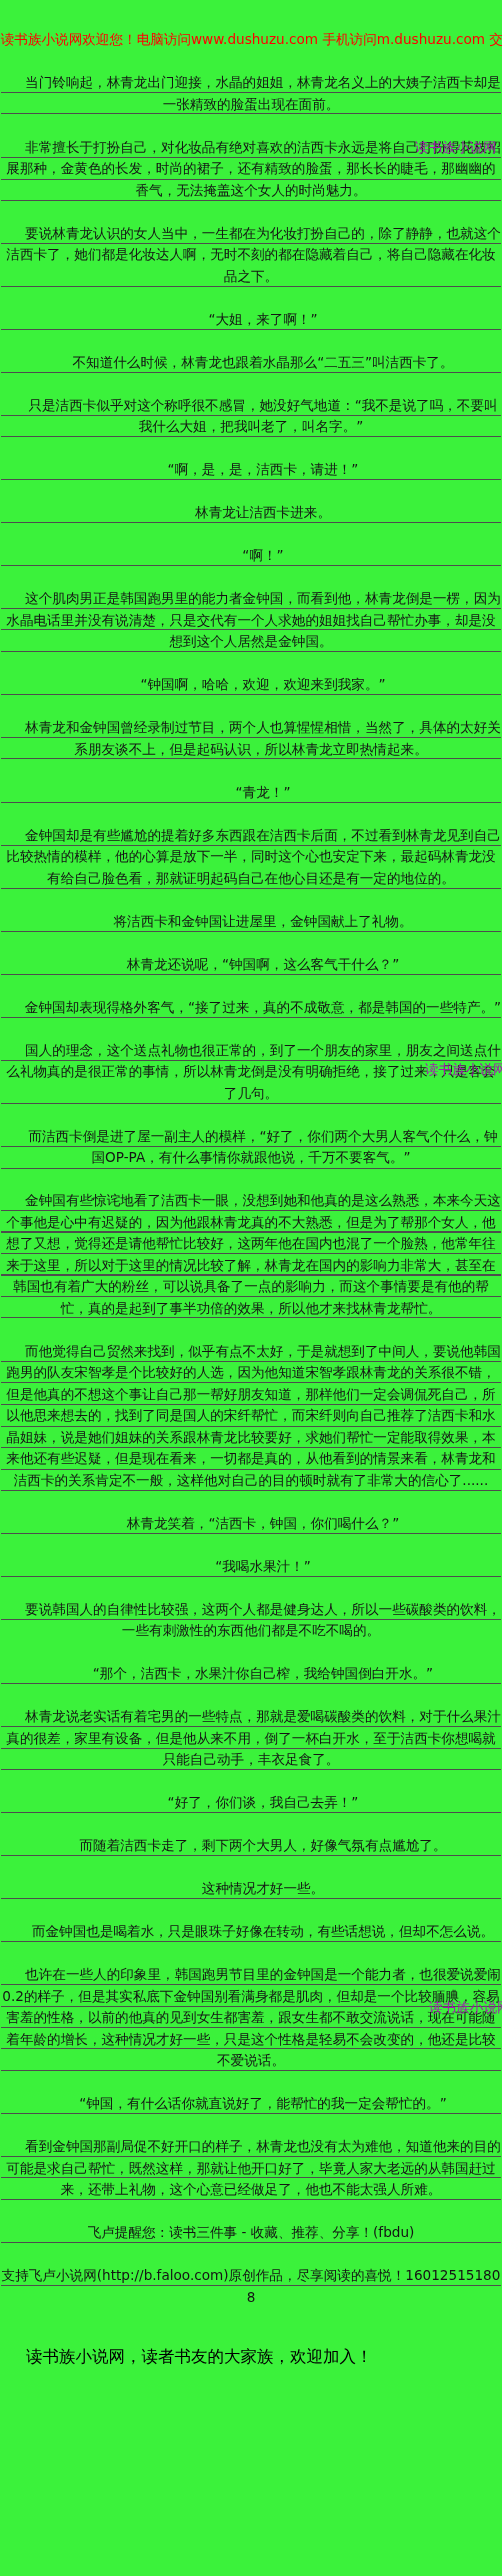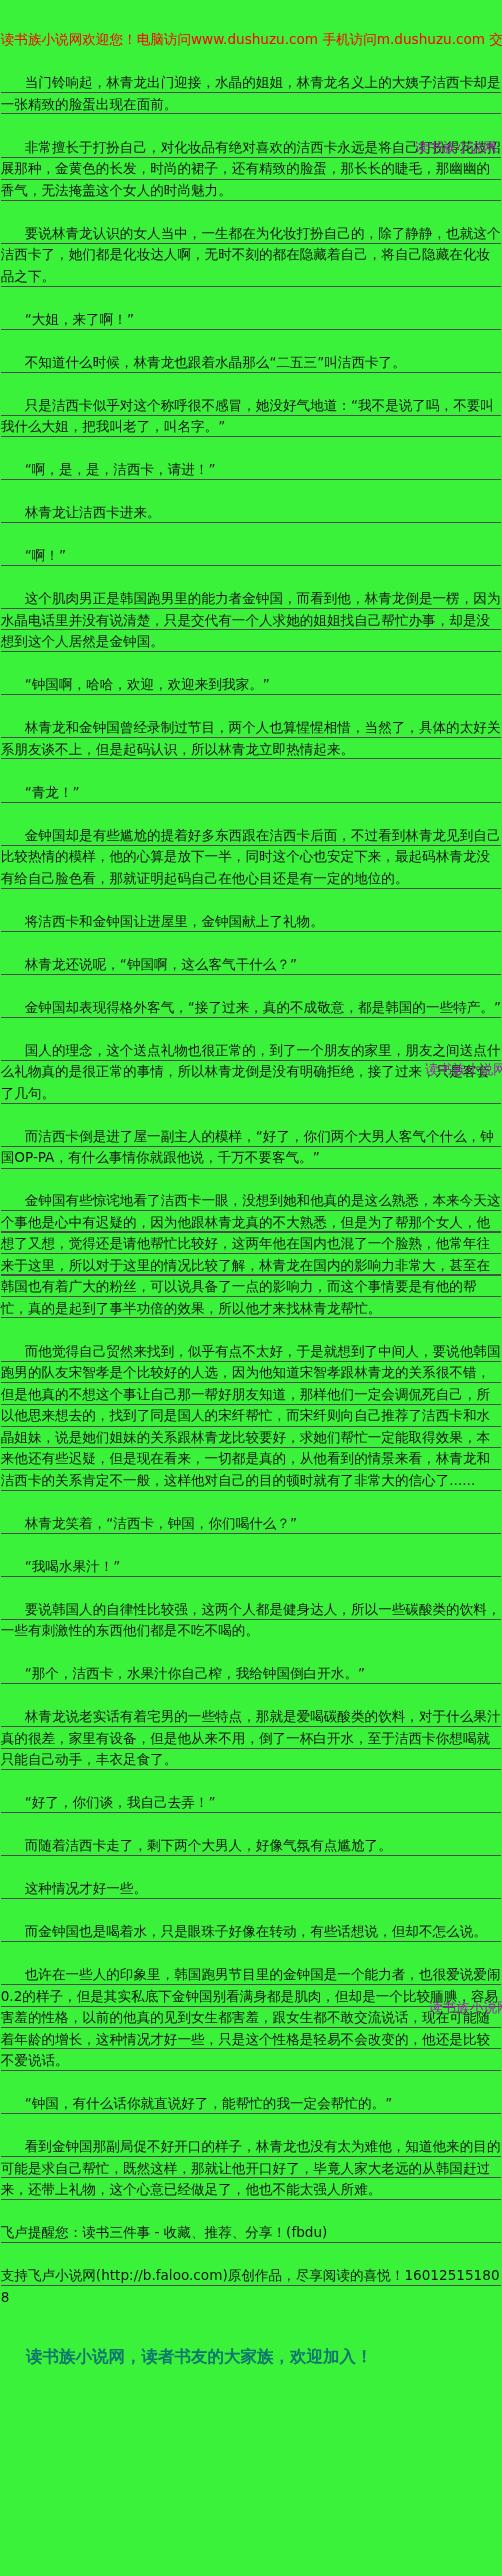--- a/index.html
+++ b/index.html
@@ -18,26 +18,27 @@
   .content{padding:0 0.7px;}
   .para{
     margin:0 0 21.5px 0;
     text-indent:24px;
     word-break:break-all;
     background-image:repeating-linear-gradient(
       to bottom,
       transparent 0px, transparent 20px,
       #4d4d4d 20px, #4d4d4d 21px,
       transparent 21px, transparent 21.5px);
+    text-align:center;
   }
   .para.flush{text-indent:0;}
   .footer{
     margin:29px 0 0 26px;
-    color:#0f766e;
-    font-weight:bold;
+    color:#000000;
+    font-weight:normal;
     font-size:16.5px;
     line-height:39px;
   }
   .wm{
     position:absolute;
     color:#a21caf;
     font-size:13.6px;
     line-height:13.6px;
     white-space:nowrap;
   }

